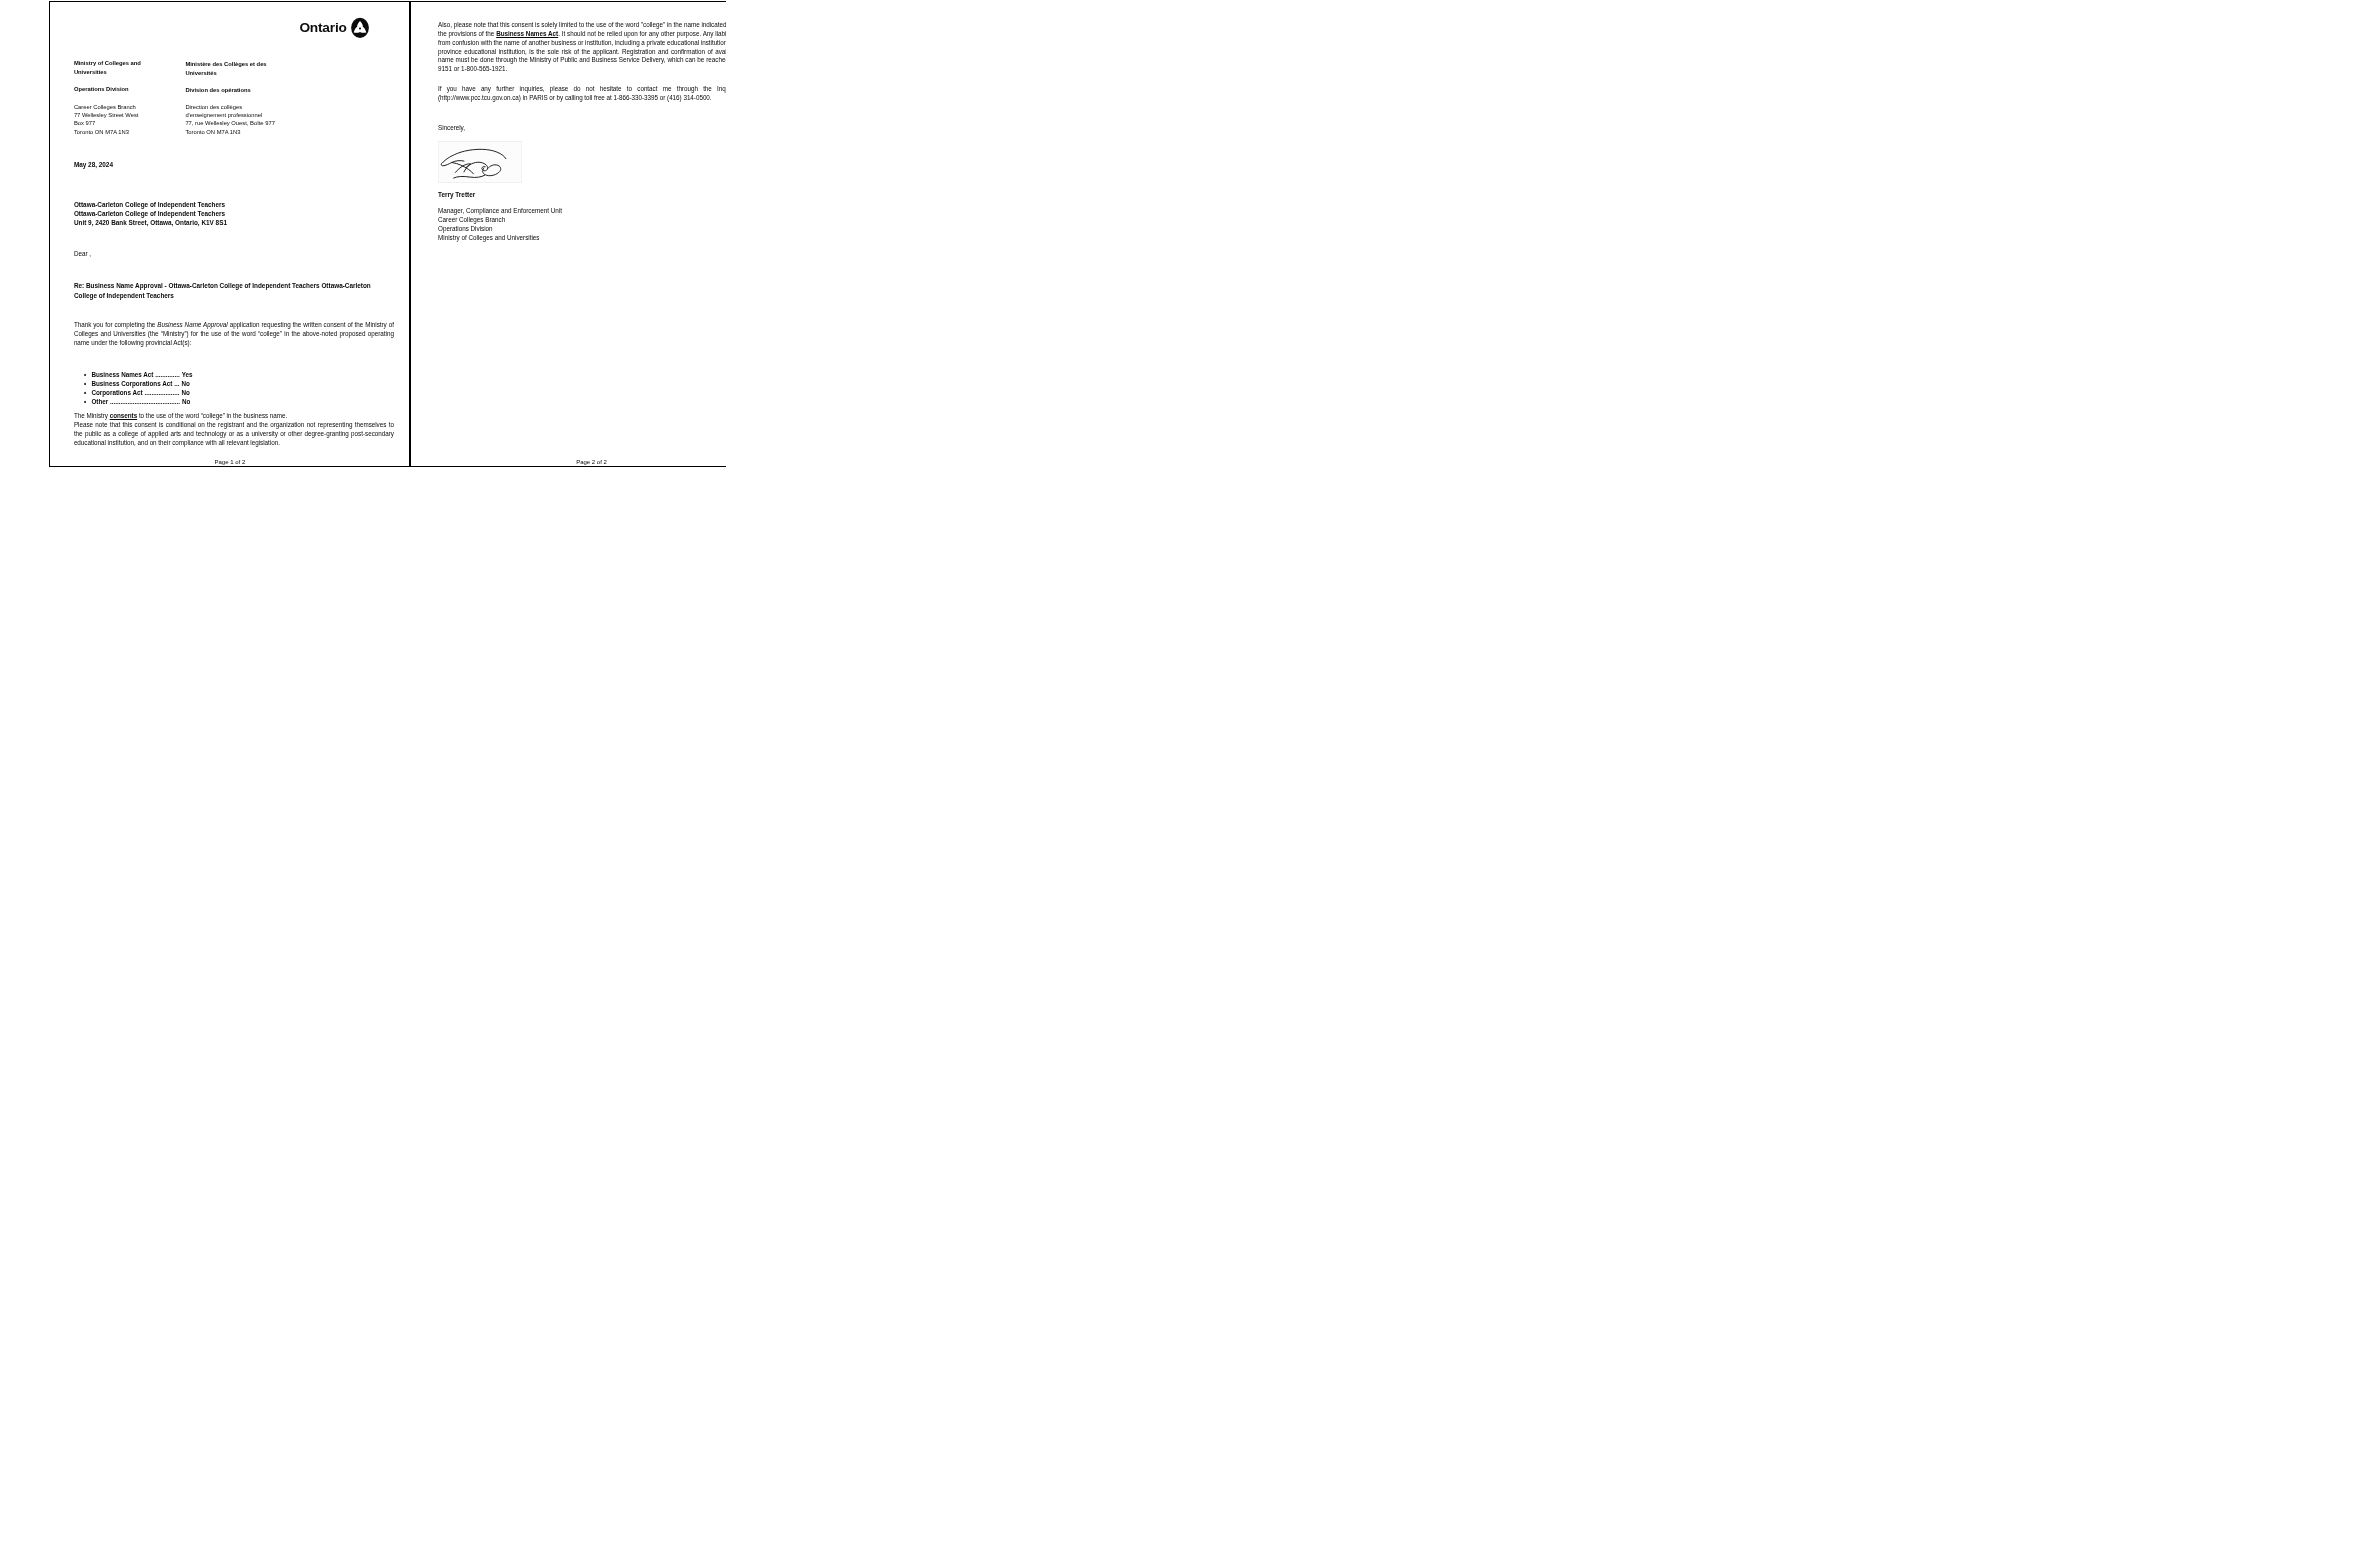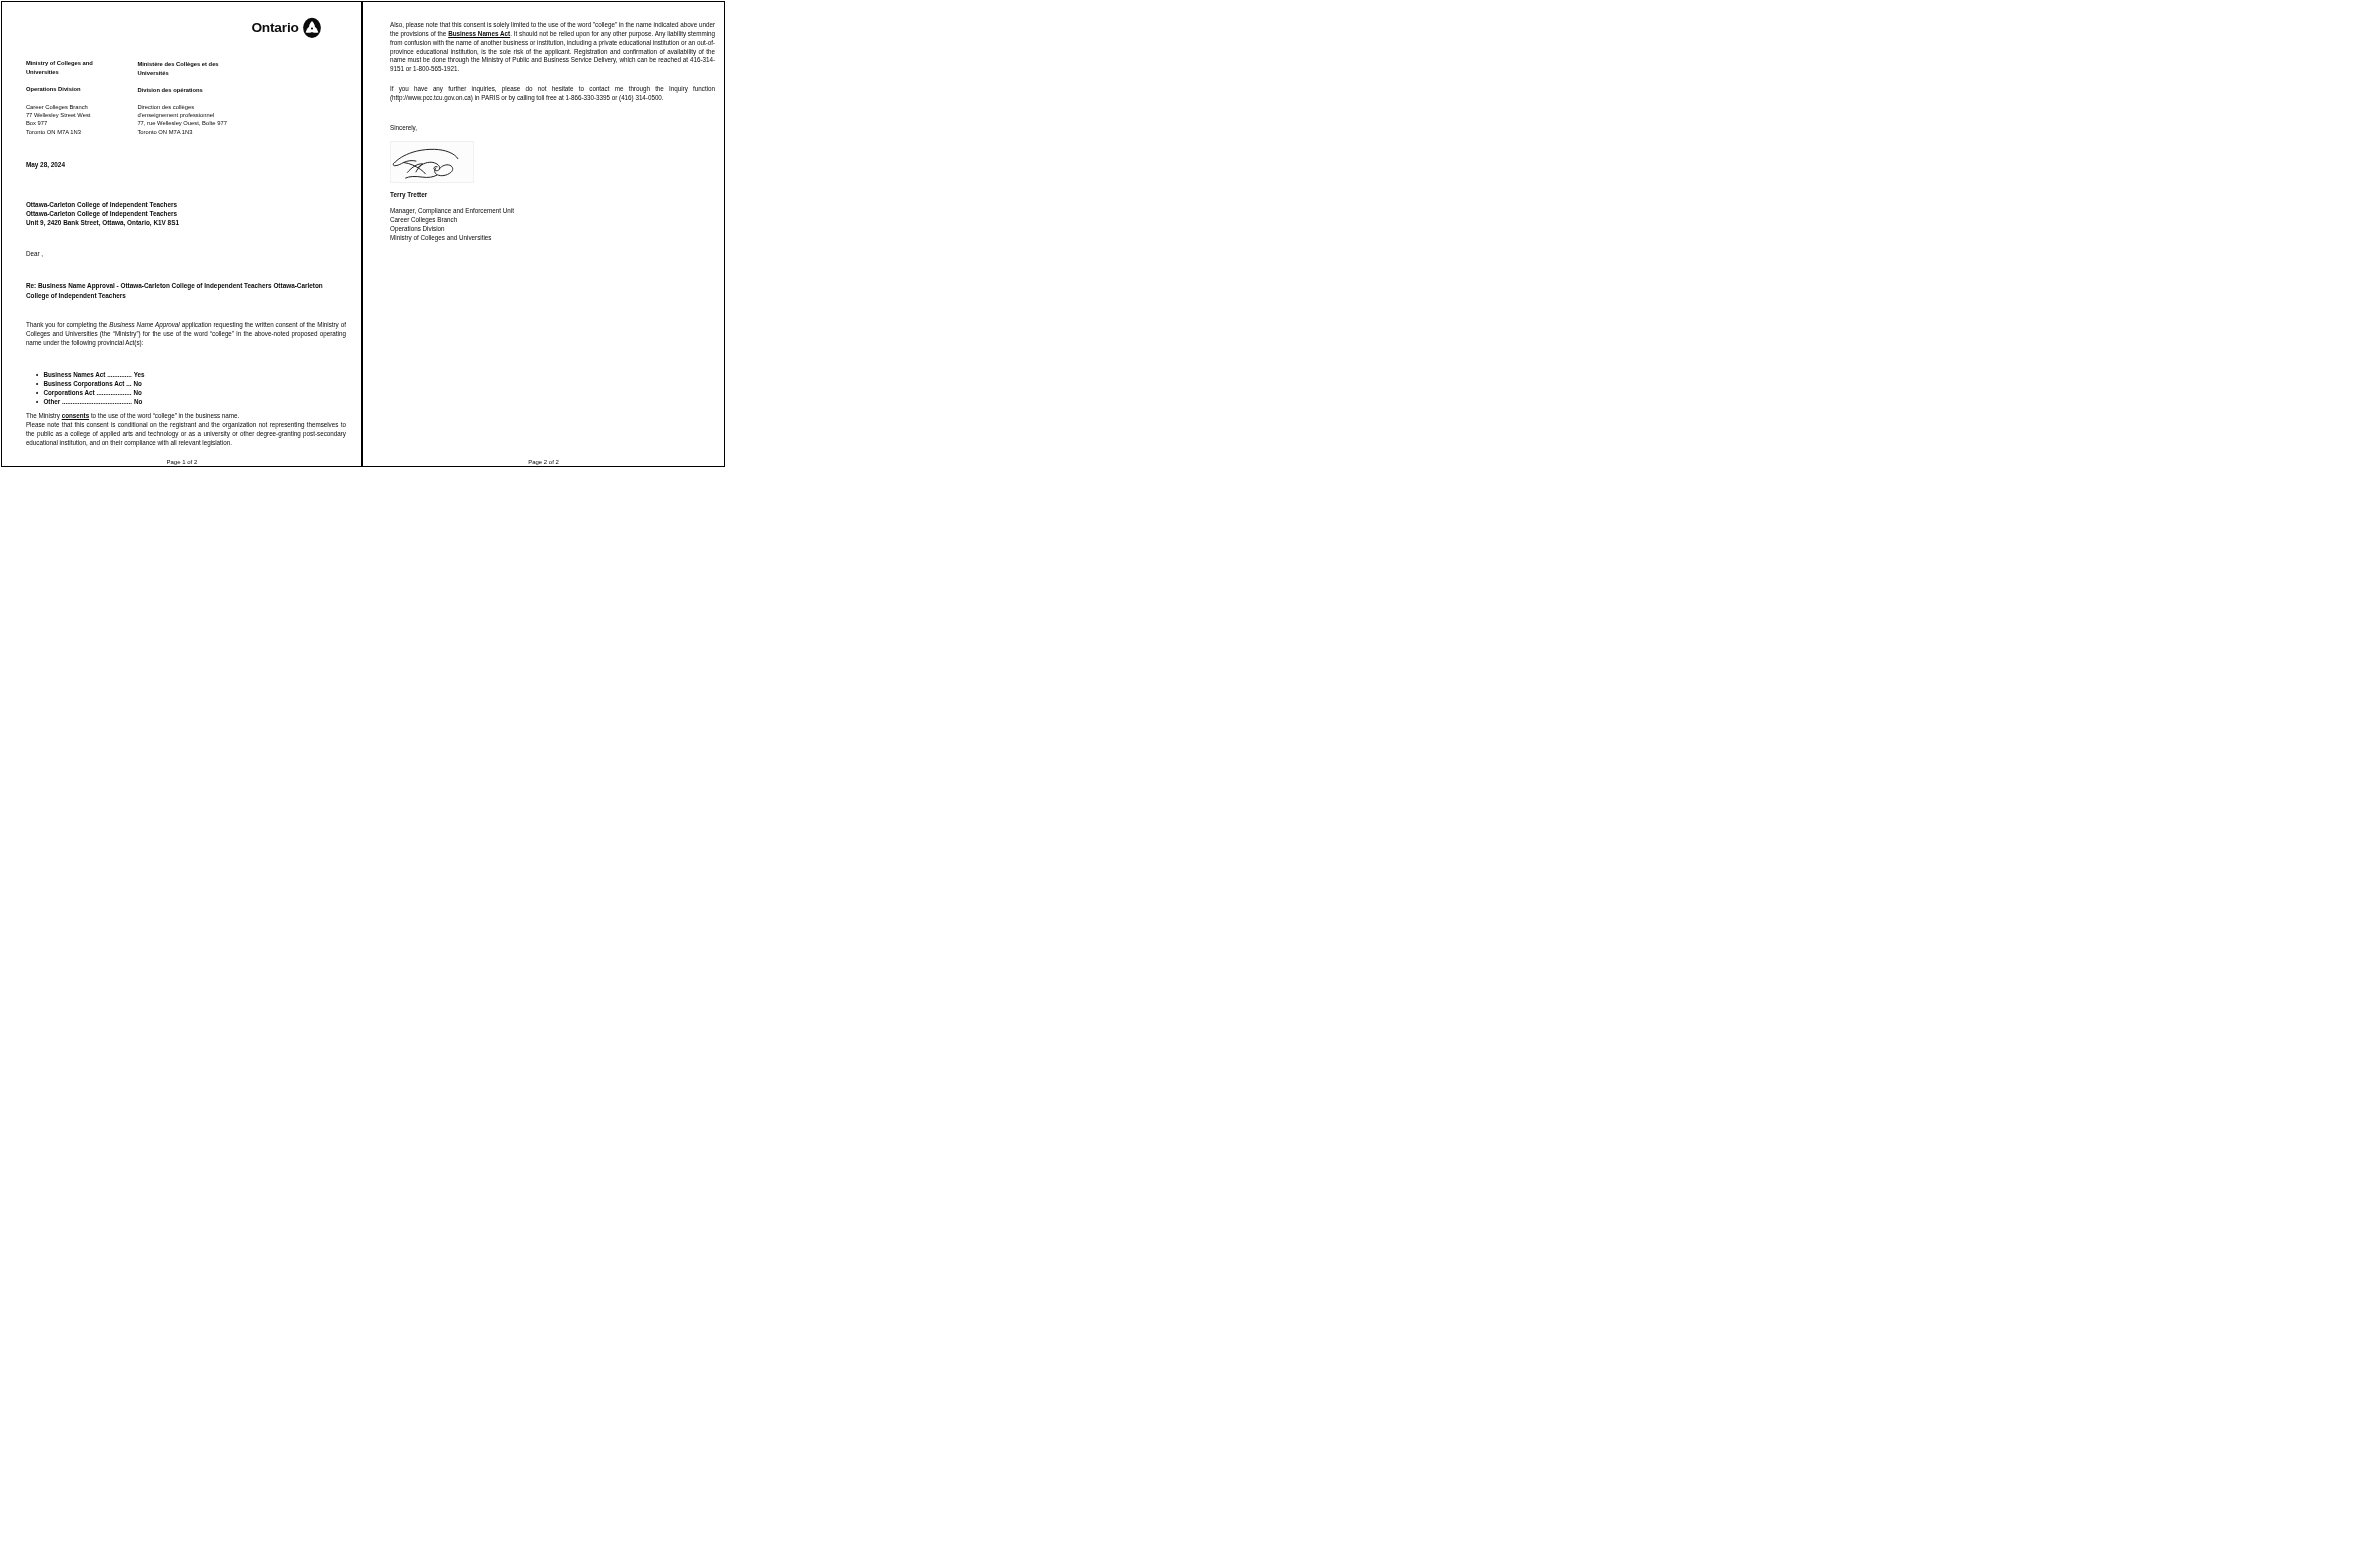--- a/index.html
+++ b/index.html
@@ -1,20 +1,20 @@
 <!DOCTYPE html>
 <html style="font-size:7.5px"><head>
 <meta charset="utf-8">
 <style>
   html,body{margin:0;padding:0;background:#ffffff;}
   .canvas{
     position:relative;width:726px;height:470px;background:#ffffff;
     font-family:"Liberation Sans",sans-serif;color:#0a0a0a;overflow:hidden;
   }
-  .sheet{position:absolute;top:1.4px;height:464px;background:#ffffff;border:1.9px solid #000;}
+  .sheet{position:absolute;top:1.4px;height:464px;background:#ffffff;border:1.9px solid #000;margin-left:48px;}
   #page1{left:1.4px;width:359px;}
   #page2{left:362px;width:361px;}
   .abs{position:absolute;}
 
   
   .logo{display:flex;align-items:center;gap:3.3px;}
   .wordmark{font-size:13.7px;font-weight:bold;letter-spacing:-0.2px;color:#0d0d0d;}
   .trillium{width:20px;height:21.7px;display:block;}
 
   

